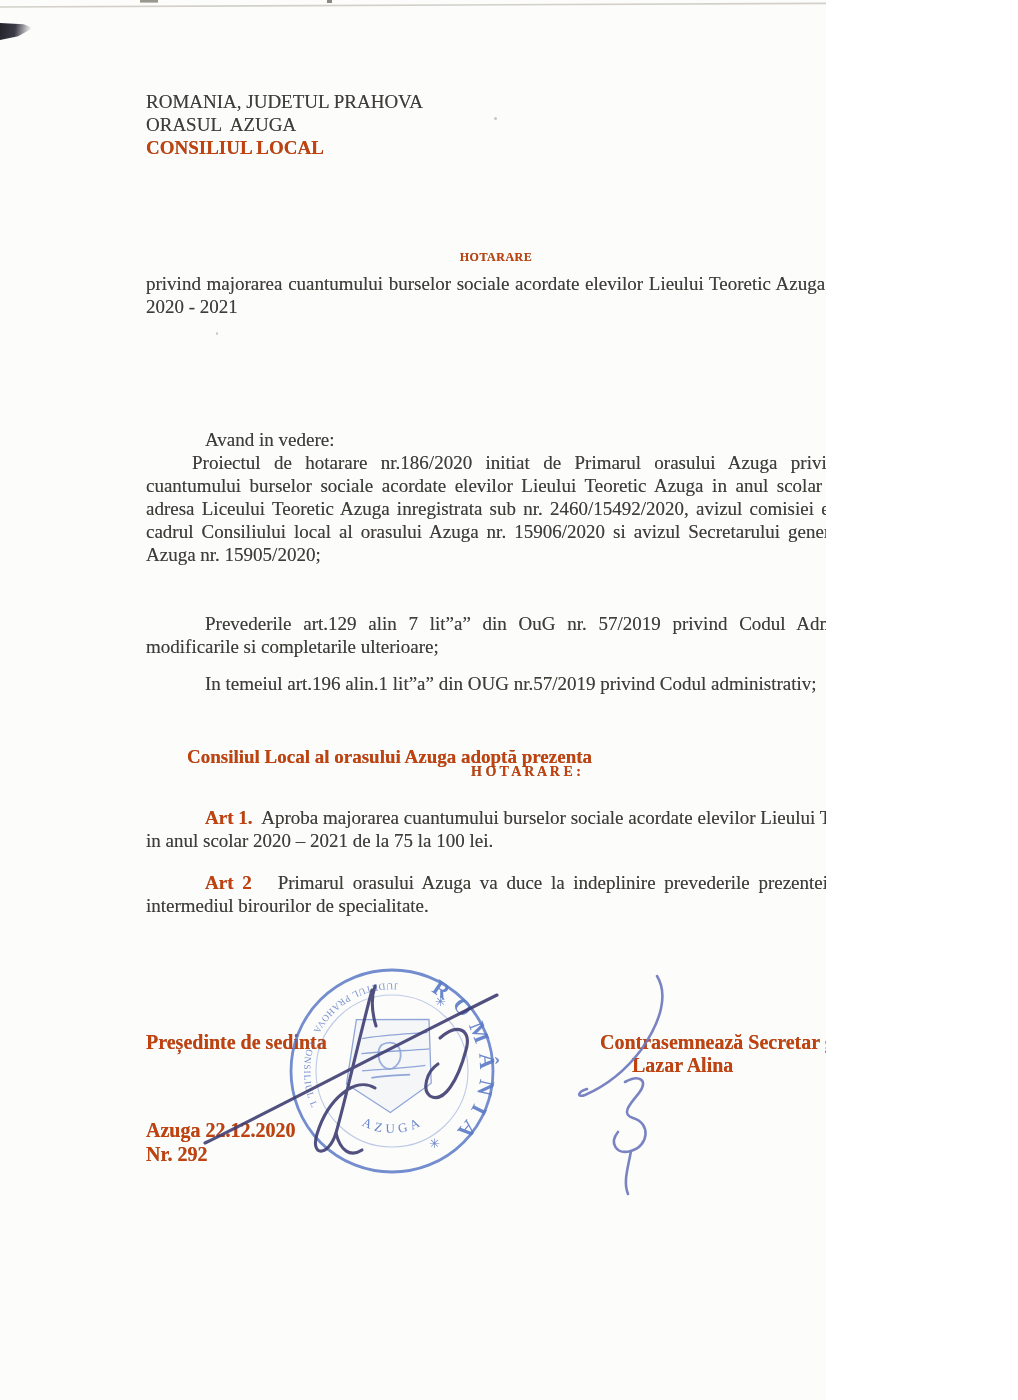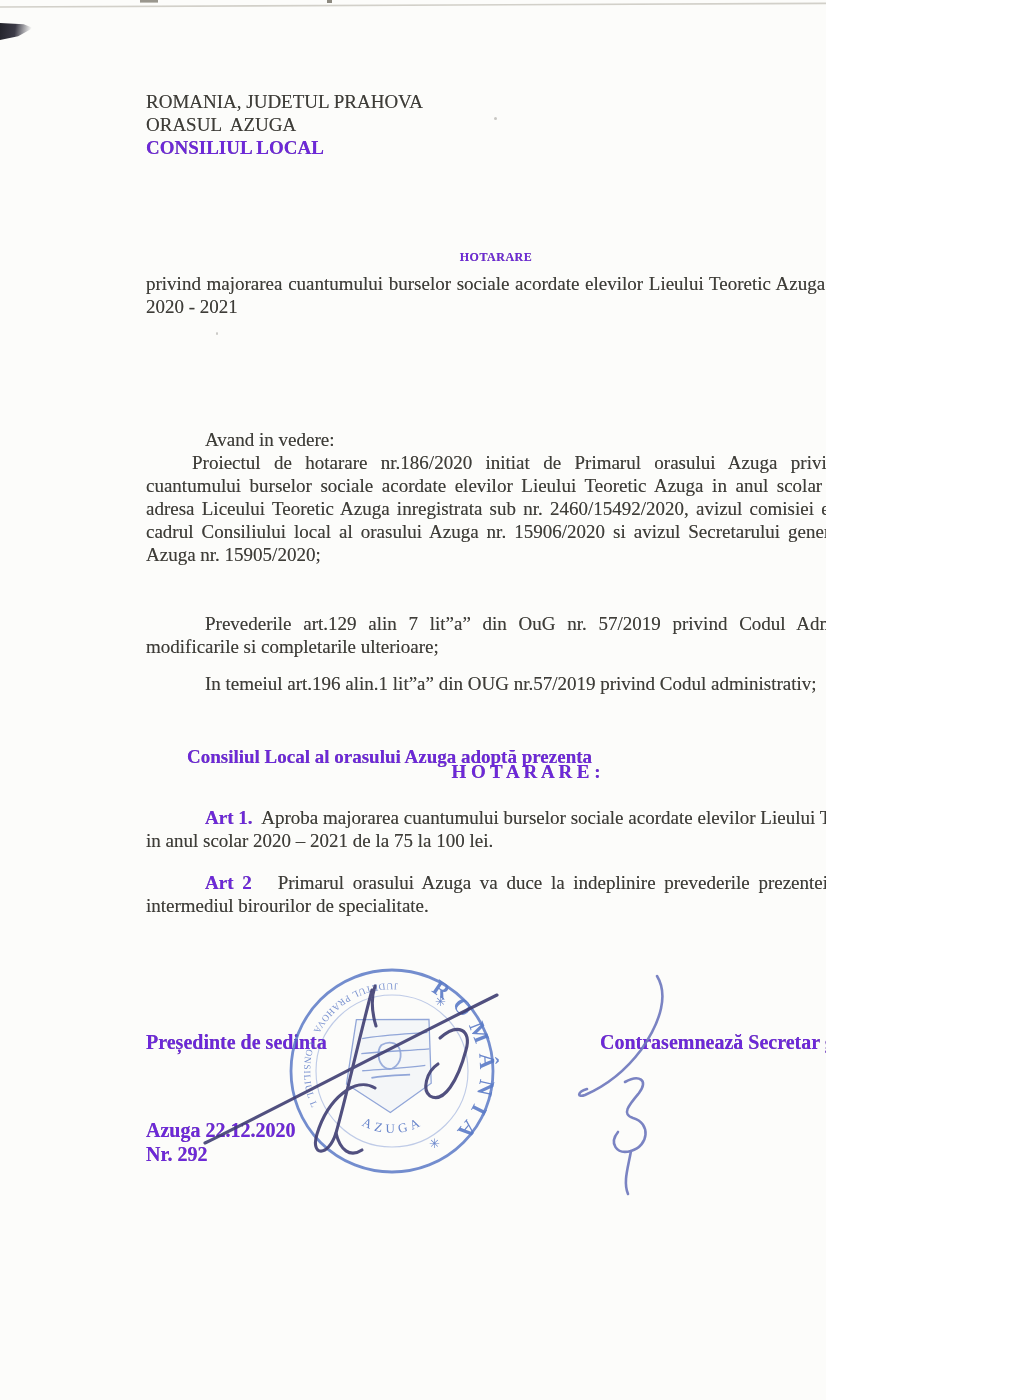--- a/index.html
+++ b/index.html
@@ -5,29 +5,29 @@
   html,body{margin:0;padding:0;background:#ffffff;}
   .page{
     position:relative;width:826px;height:1400px;overflow:hidden;
     background:#fcfcfa;
     font-family:"Liberation Serif","DejaVu Serif",serif;
     color:#3e3d38;
   }
   .abs{position:absolute;}
   .txt{font-size:19px;line-height:23px;color:#3e3d38;
        text-shadow:0 0 .4px rgba(62,61,56,.55);}
-  .b{font-weight:700;color:#6d28d9;}
+  .b{font-weight:700;color:#c2410c;}
   .para{left:146px;width:789px;text-align:justify;}
   .center{text-align:center;}
   .ind60{text-indent:59px;}
   .ind46{text-indent:46px;}
   .ind41{text-indent:41px;}
   .letterhead div{white-space:pre;}
   .title-main{font-size:12px;letter-spacing:.5px;}
-  .heading2{font-size:19px;}
+  .heading2{font-size:14px;}
   .sig{font-size:20px;line-height:23px;}
   svg{display:block;}
   .speck{position:absolute;border-radius:50%;background:rgba(128,126,118,.42);}
   .corner-mark{
     left:0;top:23px;width:33px;height:17px;
     background:linear-gradient(97deg,#23232b 0%,#3c3b47 45%,rgba(60,59,71,0) 92%);
     clip-path:polygon(0 0,72% 8%,100% 30%,55% 78%,0 100%);
   }
 </style>
 </head>
@@ -73,20 +73,21 @@
   </div>
 
   <div class="abs txt b sig" style="left:146px;top:1031px;width:320px;">
     <div>Președinte de sedinta</div>
   </div>
   <div class="abs txt b sig" style="left:146px;top:1119px;">Azuga 22.12.2020</div>
   <div class="abs txt b sig" style="left:146px;top:1143px;">Nr. 292</div>
 
   <div class="abs txt b sig" style="left:600px;top:1031px;width:330px;">
     <div>Contrasemnează  Secretar general</div>
+    <div style="margin-left:32px;">Lazar Alina</div>
   </div>
 
   <svg class="abs" style="left:283px;top:962px;opacity:.92;" width="218" height="218" viewBox="0 0 218 218">
     <g fill="none" stroke="#4d6fc2">
       <circle cx="109" cy="109" r="101" stroke-width="2.8" opacity=".85"></circle>
       <circle cx="109" cy="109" r="76" stroke-width="1.1" opacity=".38"></circle>
     </g>
     <defs>
       <path id="arcCountry" d="M 141.96 27.4 A 88 88 0 0 1 141.96 190.6" fill="none"></path>
       <path id="arcRing" d="M 116.67 21.33 A 88 88 0 0 0 29.2 146.2" fill="none"></path>

